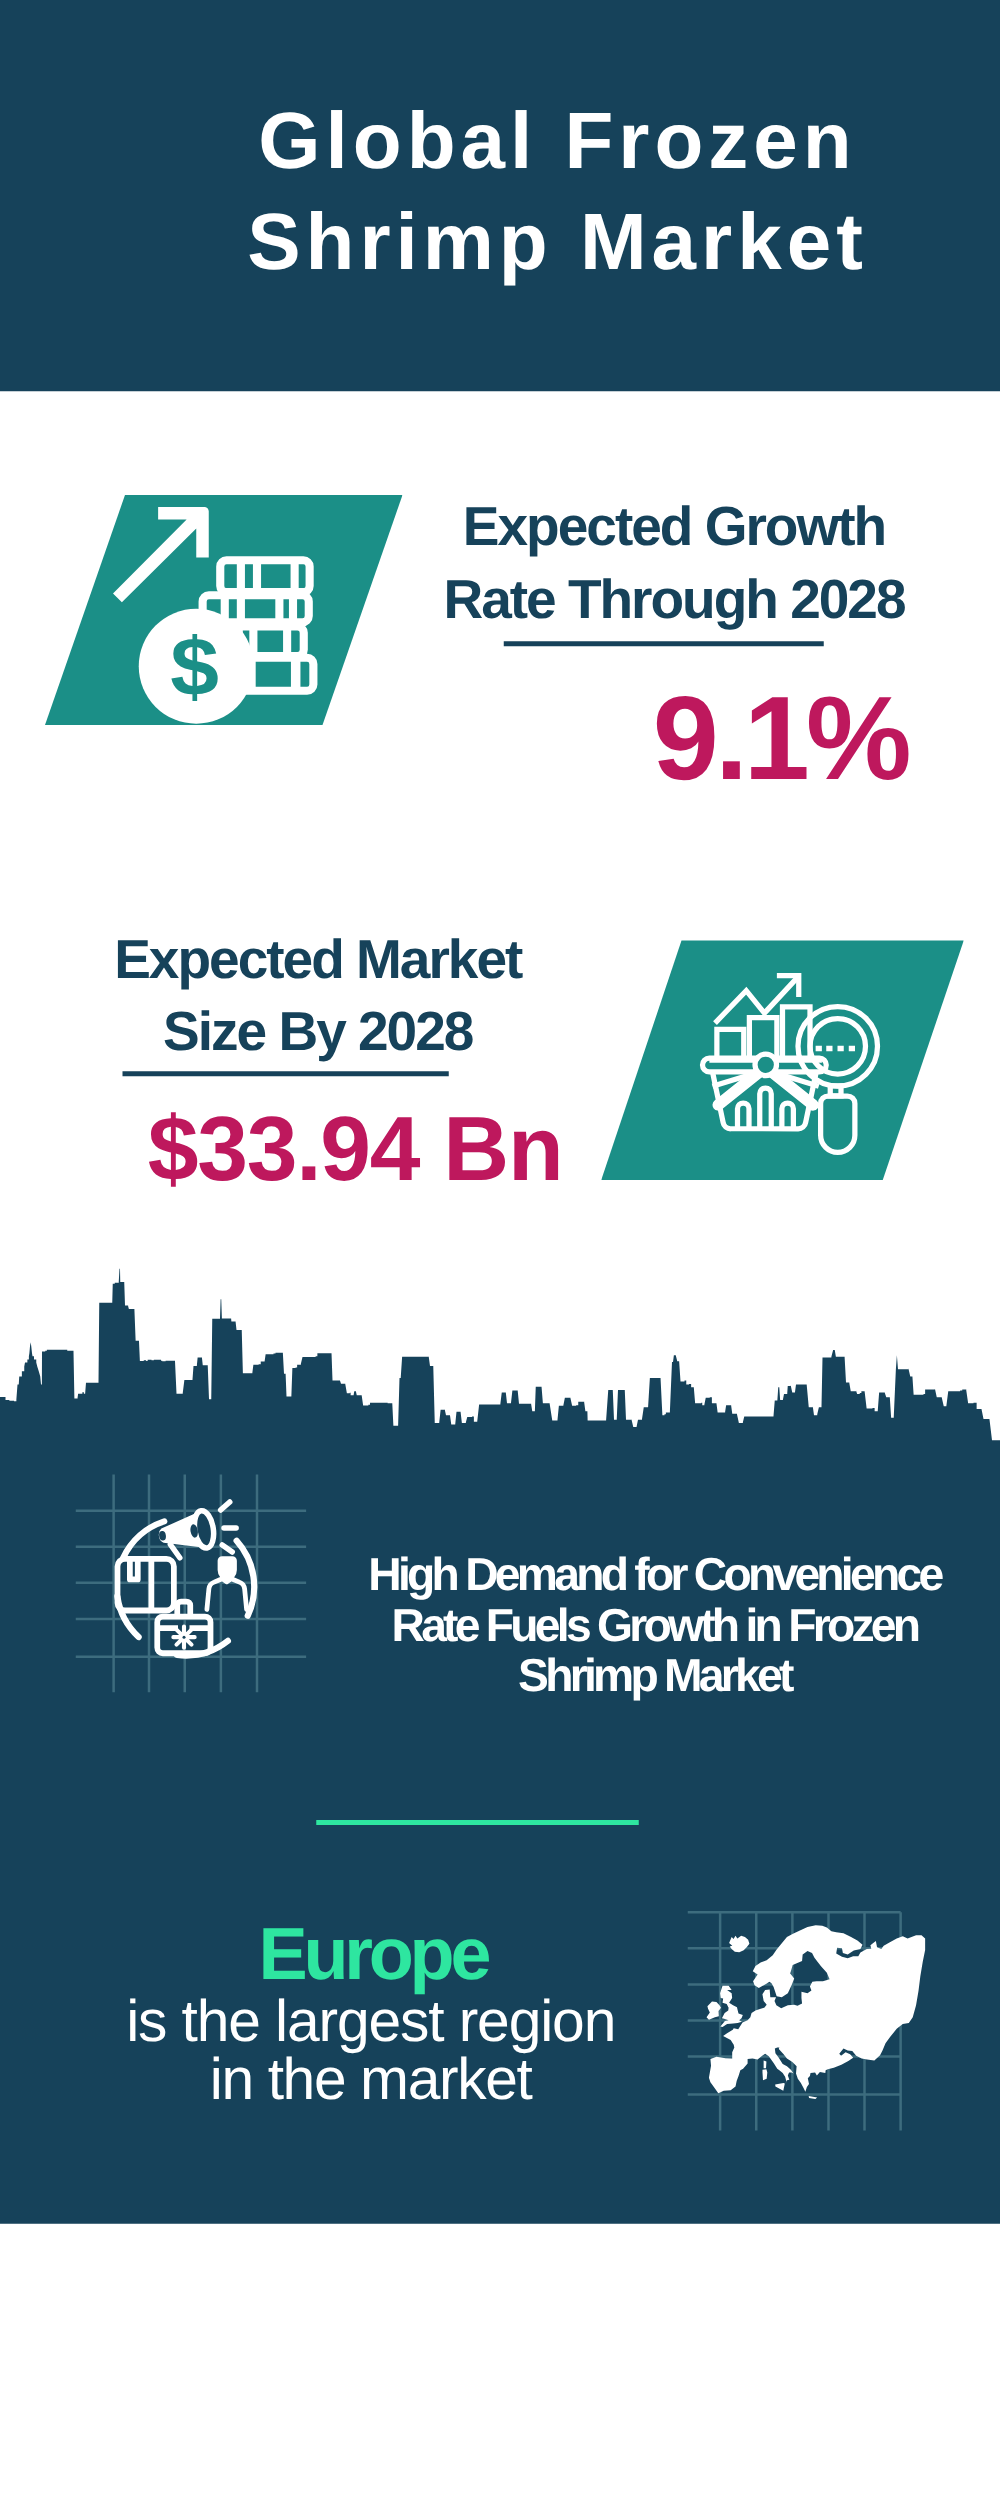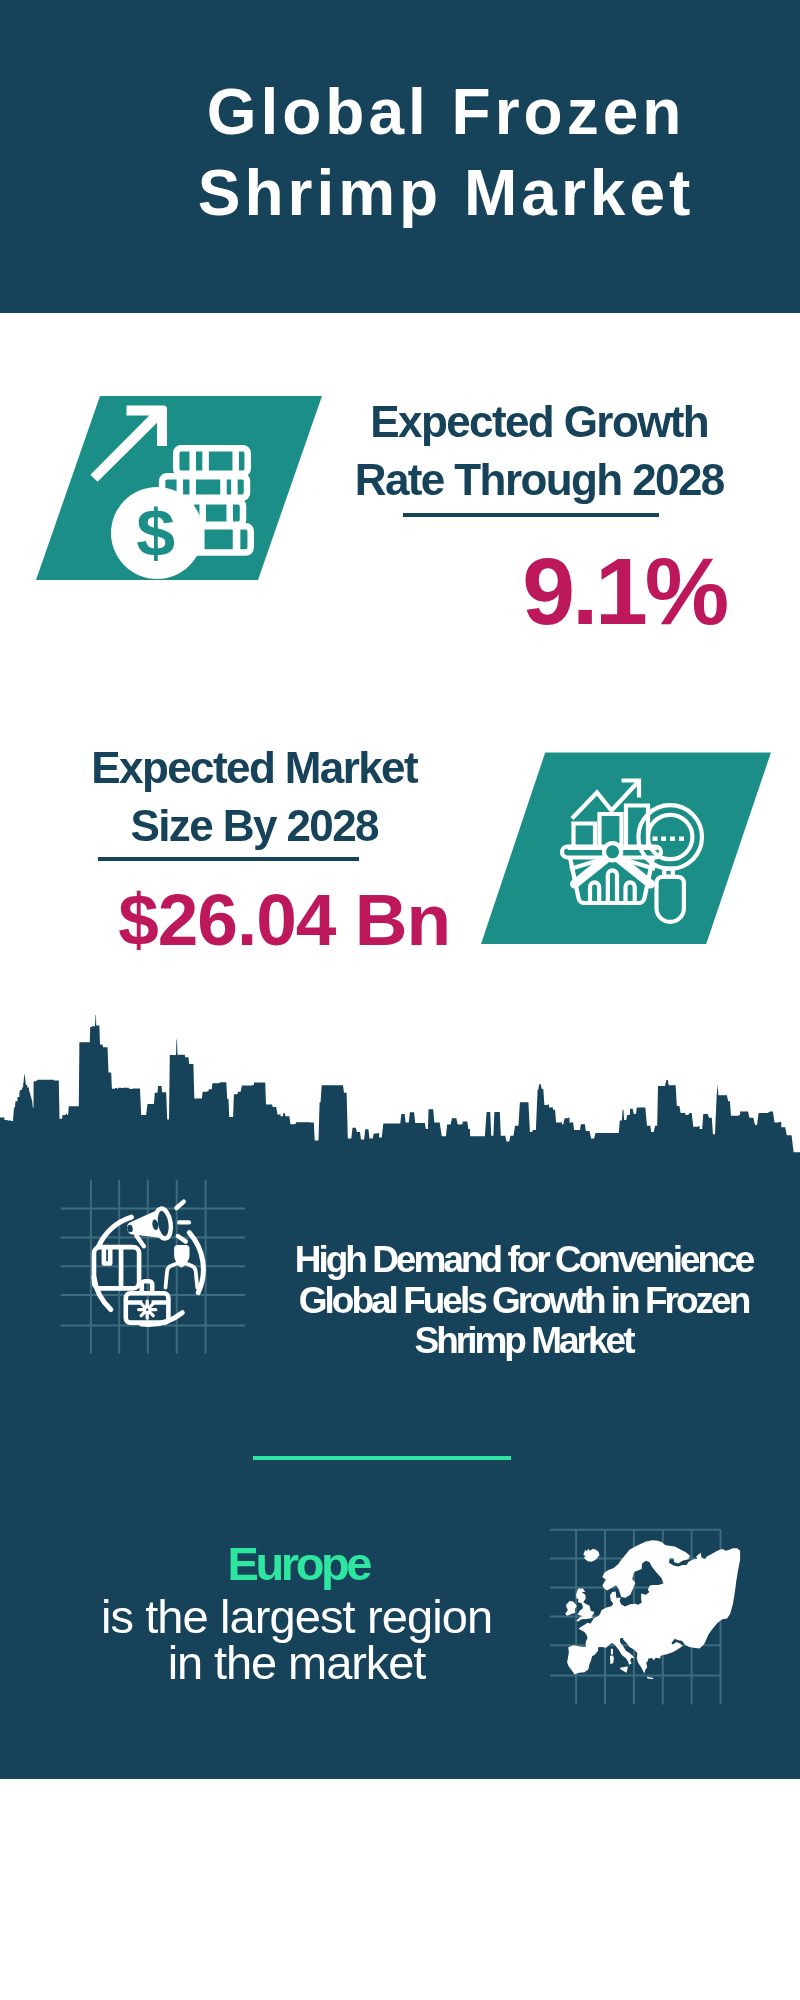--- a/index.html
+++ b/index.html
@@ -27,21 +27,21 @@
   .skyline{position:absolute;left:0;top:1000px;width:800px;height:160px;}
 
   
   .driver-label{position:absolute;color:#2EE6A0;font-weight:bold;font-size:41px;line-height:41px;
      letter-spacing:-0.6px;text-indent:-0.6px;text-align:center;}
   .driver-text{position:absolute;color:#ffffff;font-weight:bold;font-size:37px;line-height:40.6px;
      letter-spacing:-3px;text-indent:-3px;text-align:center;}
   .mid-rule{position:absolute;height:4px;background:#2EE6A0;}
 
   
-  .region-name{position:absolute;color:#2EE6A0;font-weight:bold;font-size:47px;line-height:47px;
+  .region-name{position:absolute;color:#2EE6A0;font-weight:bold;font-size:59px;line-height:47px;
      letter-spacing:-3.4px;text-indent:-3.4px;text-align:center;}
   .region-text{position:absolute;color:#ffffff;font-size:47px;line-height:46.2px;text-align:center;}
   .region-text .l2{letter-spacing:-0.9px;text-indent:-0.9px;}
   .region-text .l3{letter-spacing:-1.1px;text-indent:-1.1px;}
 </style>
 </head>
 <body>
 
 <div class="page">
 
@@ -100,21 +100,21 @@
   <div class="darkband"></div>
   <svg class="skyline" width="800" height="160" viewBox="0 1000 800 160" style="top:1000px;">
     <path d="M0,1160 L0,1117.5 L3.10,1117.5 L3.10,1117.5 L4.40,1117.5 L4.40,1120.0 L7.50,1120.0 L7.50,1120.6 L11.20,1120.6 L11.20,1121.0 L13.10,1121.0 L13.10,1119.4 L14.00,1107.5 L15.00,1107.5 L15.00,1107.5 L15.40,1101.2 L17.50,1101.2 L17.50,1096.9 L19.40,1096.9 L19.40,1093.1 L20.00,1090.0 L21.90,1090.0 L21.90,1087.5 L23.10,1087.5 L23.10,1085.0 L23.50,1082.5 L24.00,1076.9 L24.50,1073.8 L25.00,1076.9 L25.60,1082.5 L26.00,1085.0 L27.20,1085.0 L27.20,1087.5 L29.00,1087.5 L29.00,1090.0 L29.80,1093.1 L31.00,1096.9 L32.20,1101.2 L32.80,1107.5 L33.50,1107.5 L33.50,1107.5 L33.60,1081.2 L36.20,1081.2 L36.20,1080.6 L37.50,1080.6 L37.50,1079.8 L52.50,1079.8 L52.50,1079.8 L53.80,1079.8 L53.80,1080.6 L58.80,1080.6 L58.80,1081.2 L59.50,1118.8 L61.90,1118.8 L61.90,1119.4 L62.50,1115.0 L65.00,1115.0 L65.00,1115.0 L65.90,1115.0 L65.90,1113.8 L66.60,1113.8 L66.60,1113.8 L67.10,1113.8 L67.10,1115.0 L68.10,1115.0 L68.10,1115.0 L68.80,1106.2 L78.80,1106.2 L78.80,1106.0 L79.40,1042.2 L89.80,1042.2 L89.80,1041.9 L90.20,1026.9 L91.20,1026.9 L91.20,1026.9 L91.80,1026.9 L91.80,1026.2 L95.00,1026.2 L95.00,1025.6 L95.60,1015.0 L96.00,1015.0 L96.00,1015.0 L96.20,1025.6 L99.40,1025.6 L99.40,1026.2 L100.00,1044.4 L102.50,1044.4 L102.50,1045.0 L103.10,1047.2 L107.50,1047.2 L107.50,1046.9 L108.50,1072.5 L111.20,1072.5 L111.20,1073.1 L111.90,1088.8 L115.00,1088.8 L115.00,1088.1 L116.90,1088.1 L116.90,1088.8 L118.10,1088.8 L118.10,1087.8 L121.20,1087.8 L121.20,1088.1 L123.10,1088.1 L123.10,1087.8 L128.80,1087.8 L128.80,1088.5 L129.80,1088.5 L129.80,1089.0 L132.50,1089.0 L132.50,1088.5 L140.00,1088.5 L140.00,1089.0 L141.20,1115.0 L146.20,1115.0 L146.20,1114.4 L147.50,1104.0 L154.00,1104.0 L154.00,1103.5 L154.80,1092.8 L157.50,1092.8 L157.50,1092.2 L158.10,1086.0 L161.50,1086.0 L161.50,1085.6 L162.20,1092.2 L166.20,1092.2 L166.20,1092.5 L167.20,1119.4 L169.00,1119.4 L169.00,1119.0 L169.80,1055.0 L176.00,1055.0 L176.00,1054.8 L176.50,1039.4 L177.00,1039.4 L177.00,1039.4 L177.50,1054.8 L184.90,1054.8 L184.90,1055.0 L185.10,1057.2 L188.40,1057.2 L188.40,1056.8 L189.20,1063.9 L193.40,1063.9 L193.40,1064.3 L194.30,1098.5 L201.90,1098.5 L201.90,1098.0 L202.70,1091.8 L206.90,1091.8 L206.90,1091.3 L208.60,1091.3 L208.60,1089.2 L211.70,1089.2 L211.70,1088.9 L212.50,1083.3 L218.80,1083.3 L218.80,1082.8 L220.40,1082.8 L220.40,1082.2 L226.30,1082.2 L226.30,1082.5 L227.20,1099.0 L228.50,1099.0 L228.50,1099.4 L229.20,1117.1 L233.10,1117.1 L233.10,1116.6 L233.90,1094.3 L236.50,1094.3 L236.50,1094.0 L237.70,1094.0 L237.70,1091.8 L240.70,1091.8 L240.70,1090.9 L242.00,1085.5 L252.50,1085.5 L252.50,1085.0 L253.90,1085.0 L253.90,1082.5 L265.20,1082.5 L265.20,1082.2 L266.00,1104.4 L271.90,1104.4 L271.90,1104.1 L272.80,1107.0 L276.10,1107.0 L276.10,1106.6 L277.50,1114.6 L279.80,1114.6 L279.80,1114.2 L280.50,1114.2 L280.50,1116.2 L282.90,1116.2 L282.90,1115.9 L283.40,1112.9 L284.60,1112.9 L284.60,1112.5 L285.40,1116.2 L289.30,1116.2 L289.30,1115.9 L290.50,1124.3 L294.70,1124.3 L294.70,1123.8 L296.00,1123.8 L296.00,1122.2 L309.90,1122.2 L309.90,1121.7 L310.10,1122.5 L313.80,1122.5 L313.80,1122.1 L314.70,1140.6 L318.50,1140.6 L318.50,1140.1 L319.60,1102.3 L320.60,1102.3 L320.60,1101.7 L321.70,1085.3 L342.90,1085.3 L342.90,1084.7 L344.00,1092.8 L346.60,1092.8 L346.60,1092.3 L347.80,1138.4 L351.40,1138.4 L351.40,1137.8 L352.50,1127.8 L355.70,1127.8 L355.70,1127.2 L356.80,1132.1 L359.90,1132.1 L359.90,1131.6 L361.00,1139.5 L364.20,1139.5 L364.20,1139.1 L365.20,1129.3 L368.40,1129.3 L368.40,1128.9 L369.50,1138.4 L372.70,1138.4 L372.70,1137.8 L373.80,1133.5 L377.60,1133.5 L377.60,1133.1 L379.10,1133.1 L379.10,1137.4 L381.80,1137.4 L381.80,1137.0 L383.30,1123.6 L400.30,1123.6 L400.30,1122.9 L401.40,1114.0 L404.60,1114.0 L404.60,1113.6 L405.60,1122.5 L408.80,1122.5 L408.80,1122.1 L409.90,1112.3 L414.10,1112.3 L414.10,1111.9 L415.20,1122.9 L424.80,1122.9 L424.80,1122.5 L425.80,1128.9 L427.90,1128.9 L427.90,1128.5 L428.60,1109.3 L433.20,1109.3 L433.20,1108.9 L434.30,1122.5 L439.60,1122.5 L439.60,1122.1 L441.80,1136.3 L446.00,1136.3 L446.00,1135.7 L447.10,1124.6 L450.70,1124.6 L450.70,1124.2 L451.90,1118.2 L456.20,1118.2 L456.20,1117.8 L457.70,1124.6 L460.90,1124.6 L460.90,1124.2 L462.60,1124.2 L462.60,1121.4 L467.20,1121.4 L467.20,1120.8 L468.30,1128.9 L469.90,1128.9 L469.90,1128.5 L470.10,1136.3 L484.90,1136.3 L484.90,1135.7 L486.60,1111.9 L490.20,1111.9 L490.20,1111.5 L491.20,1135.7 L493.40,1135.7 L493.40,1135.2 L494.40,1111.9 L499.80,1111.9 L499.80,1111.5 L500.80,1135.7 L505.10,1135.7 L505.10,1135.2 L506.60,1141.6 L509.30,1141.6 L509.30,1141.2 L510.40,1135.7 L513.60,1135.7 L513.60,1135.2 L515.00,1125.7 L518.50,1125.7 L518.50,1125.0 L519.90,1102.3 L528.40,1102.3 L528.40,1101.7 L529.90,1132.1 L531.60,1132.1 L531.60,1131.4 L532.70,1131.4 L532.70,1129.9 L535.90,1129.9 L535.90,1129.3 L537.60,1089.6 L538.40,1089.6 L538.40,1089.6 L539.10,1084.2 L540.50,1084.2 L540.50,1083.8 L541.80,1088.9 L543.30,1088.9 L543.30,1088.9 L544.40,1105.1 L547.60,1105.1 L547.60,1104.4 L549.00,1104.4 L549.00,1107.6 L551.20,1107.6 L551.20,1107.2 L552.90,1107.2 L552.90,1109.8 L555.00,1109.8 L555.00,1109.3 L556.10,1122.5 L561.00,1122.5 L561.00,1122.1 L561.80,1122.1 L561.80,1124.2 L563.50,1124.2 L563.50,1123.6 L564.60,1118.2 L567.80,1118.2 L567.80,1117.8 L569.50,1117.8 L569.50,1122.5 L573.10,1122.5 L573.10,1122.1 L574.10,1129.9 L580.10,1129.9 L580.10,1129.3 L580.90,1124.2 L584.80,1124.2 L584.80,1123.6 L585.80,1131.0 L589.40,1131.0 L589.40,1130.6 L591.10,1138.4 L594.30,1138.4 L594.30,1137.8 L595.40,1133.1 L618.80,1133.1 L618.80,1132.7 L619.80,1120.4 L621.90,1120.4 L621.90,1120.0 L622.60,1109.8 L623.40,1109.8 L623.40,1109.3 L624.10,1120.0 L626.20,1120.0 L626.20,1120.4 L627.20,1115.1 L629.80,1115.1 L629.80,1114.4 L630.20,1108.7 L632.50,1108.7 L632.50,1108.0 L633.80,1114.0 L636.00,1114.0 L636.00,1113.6 L636.80,1107.6 L645.30,1107.6 L645.30,1107.2 L647.00,1125.7 L650.20,1125.7 L650.20,1125.0 L651.20,1132.1 L653.80,1132.1 L653.80,1131.4 L655.10,1125.7 L657.20,1125.7 L657.20,1125.0 L658.00,1086.0 L665.10,1086.0 L665.10,1085.3 L666.50,1080.0 L667.80,1080.0 L667.80,1080.0 L668.70,1085.3 L675.70,1085.3 L675.70,1086.0 L676.80,1105.9 L679.30,1105.9 L679.30,1105.5 L680.60,1112.9 L684.80,1112.9 L684.80,1112.3 L685.70,1115.1 L687.80,1115.1 L687.80,1114.4 L689.10,1114.4 L689.10,1112.9 L691.60,1112.9 L691.60,1112.3 L693.30,1126.8 L698.00,1126.8 L698.00,1126.3 L699.70,1126.3 L699.70,1128.9 L702.20,1128.9 L702.20,1128.5 L703.30,1114.0 L707.60,1114.0 L707.60,1113.6 L709.00,1117.8 L711.80,1117.8 L711.80,1117.2 L712.90,1134.2 L715.00,1134.2 L715.00,1133.5 L716.70,1095.3 L717.50,1084.2 L718.40,1095.3 L726.70,1095.3 L726.70,1094.5 L728.20,1101.2 L729.90,1101.2 L729.90,1100.8 L730.90,1115.7 L738.80,1115.7 L738.80,1115.1 L740.10,1115.1 L740.10,1111.5 L747.90,1111.5 L747.90,1110.8 L749.40,1117.8 L753.20,1117.8 L753.20,1117.2 L755.00,1125.0 L757.10,1125.0 L757.10,1124.6 L758.60,1112.9 L768.10,1112.9 L768.10,1112.3 L769.80,1112.3 L769.80,1111.5 L772.80,1111.5 L772.80,1110.8 L774.50,1122.5 L778.80,1122.5 L778.80,1122.1 L781.30,1122.1 L781.30,1127.2 L785.10,1127.2 L785.10,1126.8 L786.80,1135.2 L791.50,1135.2 L791.50,1134.8 L793.60,1152.2 L800.00,1152.2 L800.00,1151.8 L800,1151.8 L800,1160 Z" fill="#16425A"></path>
   </svg>
 
   <div class="stat-head" style="left:55px;top:727px;width:400px;">
     <div>Expected Market</div>
     <div>Size By 2028</div>
   </div>
   <div class="stat-rule" style="left:98px;top:857px;width:261px;"></div>
-  <div class="stat-value" style="left:50px;top:882px;width:400px;font-size:73px;line-height:75px;letter-spacing:-1px;text-indent:-1px;">$26.04 Bn</div>
+  <div class="stat-value" style="left:50px;top:882px;width:400px;font-size:73px;line-height:75px;letter-spacing:-1px;text-indent:-1px;">$33.94 Bn</div>
 
   <svg style="position:absolute;left:55px;top:1175px;" width="195" height="195" viewBox="0 0 195 195">
     <g stroke="#3D6C7E" stroke-width="2" fill="none">
       <path d="M35.9,4.6 V178.7 M64.2,4.6 V178.7 M92.8,4.6 V178.7 M121.7,4.6 V178.7 M150.6,4.6 V178.7"></path>
       <path d="M5.6,33.5 H189.9 M5.6,62.4 H189.9 M5.6,91.2 H189.9 M5.6,120.1 H189.9 M5.6,150.4 H189.9"></path>
     </g>
     <g fill="none" stroke="#ffffff" stroke-width="5" stroke-linecap="round">
       <path d="M43.6,71.2 A55,55 0 0 1 76.4,42.1"></path>
       <path d="M134.3,57.6 A55,55 0 0 1 143.2,117.6"></path>
       <path d="M127.3,137.7 A55,55 0 0 1 86.7,149.0"></path>
@@ -157,21 +157,21 @@
     </g>
     <g fill="none" stroke="#ffffff" stroke-width="3.3" stroke-linecap="round">
       <path d="M92.2,126.2 v17 M83.7,134.7 h17 M86.2,128.7 l12,12 M98.2,128.7 l-12,12"></path>
       <circle cx="92.2" cy="134.7" r="3.4" fill="#ffffff" stroke="none"></circle>
       <circle cx="92.2" cy="134.7" r="1.2" fill="#16425A" stroke="none"></circle>
     </g>
   </svg>
 
   <div class="driver-text" style="left:295px;top:1240px;width:460px;">
     <div>High Demand for Convenience</div>
-    <div>Global Fuels Growth in Frozen</div>
+    <div>Rate Fuels Growth in Frozen</div>
     <div>Shrimp Market</div>
   </div>
   <div class="mid-rule" style="left:253px;top:1456px;width:258px;"></div>
 
   <svg style="position:absolute;left:550px;top:1522px;" width="200" height="190" viewBox="0 0 200 190">
     <g stroke="#3D6C7E" stroke-width="2" fill="none">
       <path d="M26.1,7.8 V182.4 M55.0,7.8 V182.4 M83.9,7.8 V182.4 M112.8,7.8 V182.4 M141.6,7.8 V182.4 M170.5,7.8 V182.4"></path>
       <path d="M0,7.8 H170.5 M0,36.6 H170.5 M0,65.5 H170.5 M0,94.4 H170.5 M0,123.2 H170.5 M0,153.5 H170.5"></path>
     </g>
     <g transform="translate(13.5,15) scale(1.015,1.058)">

